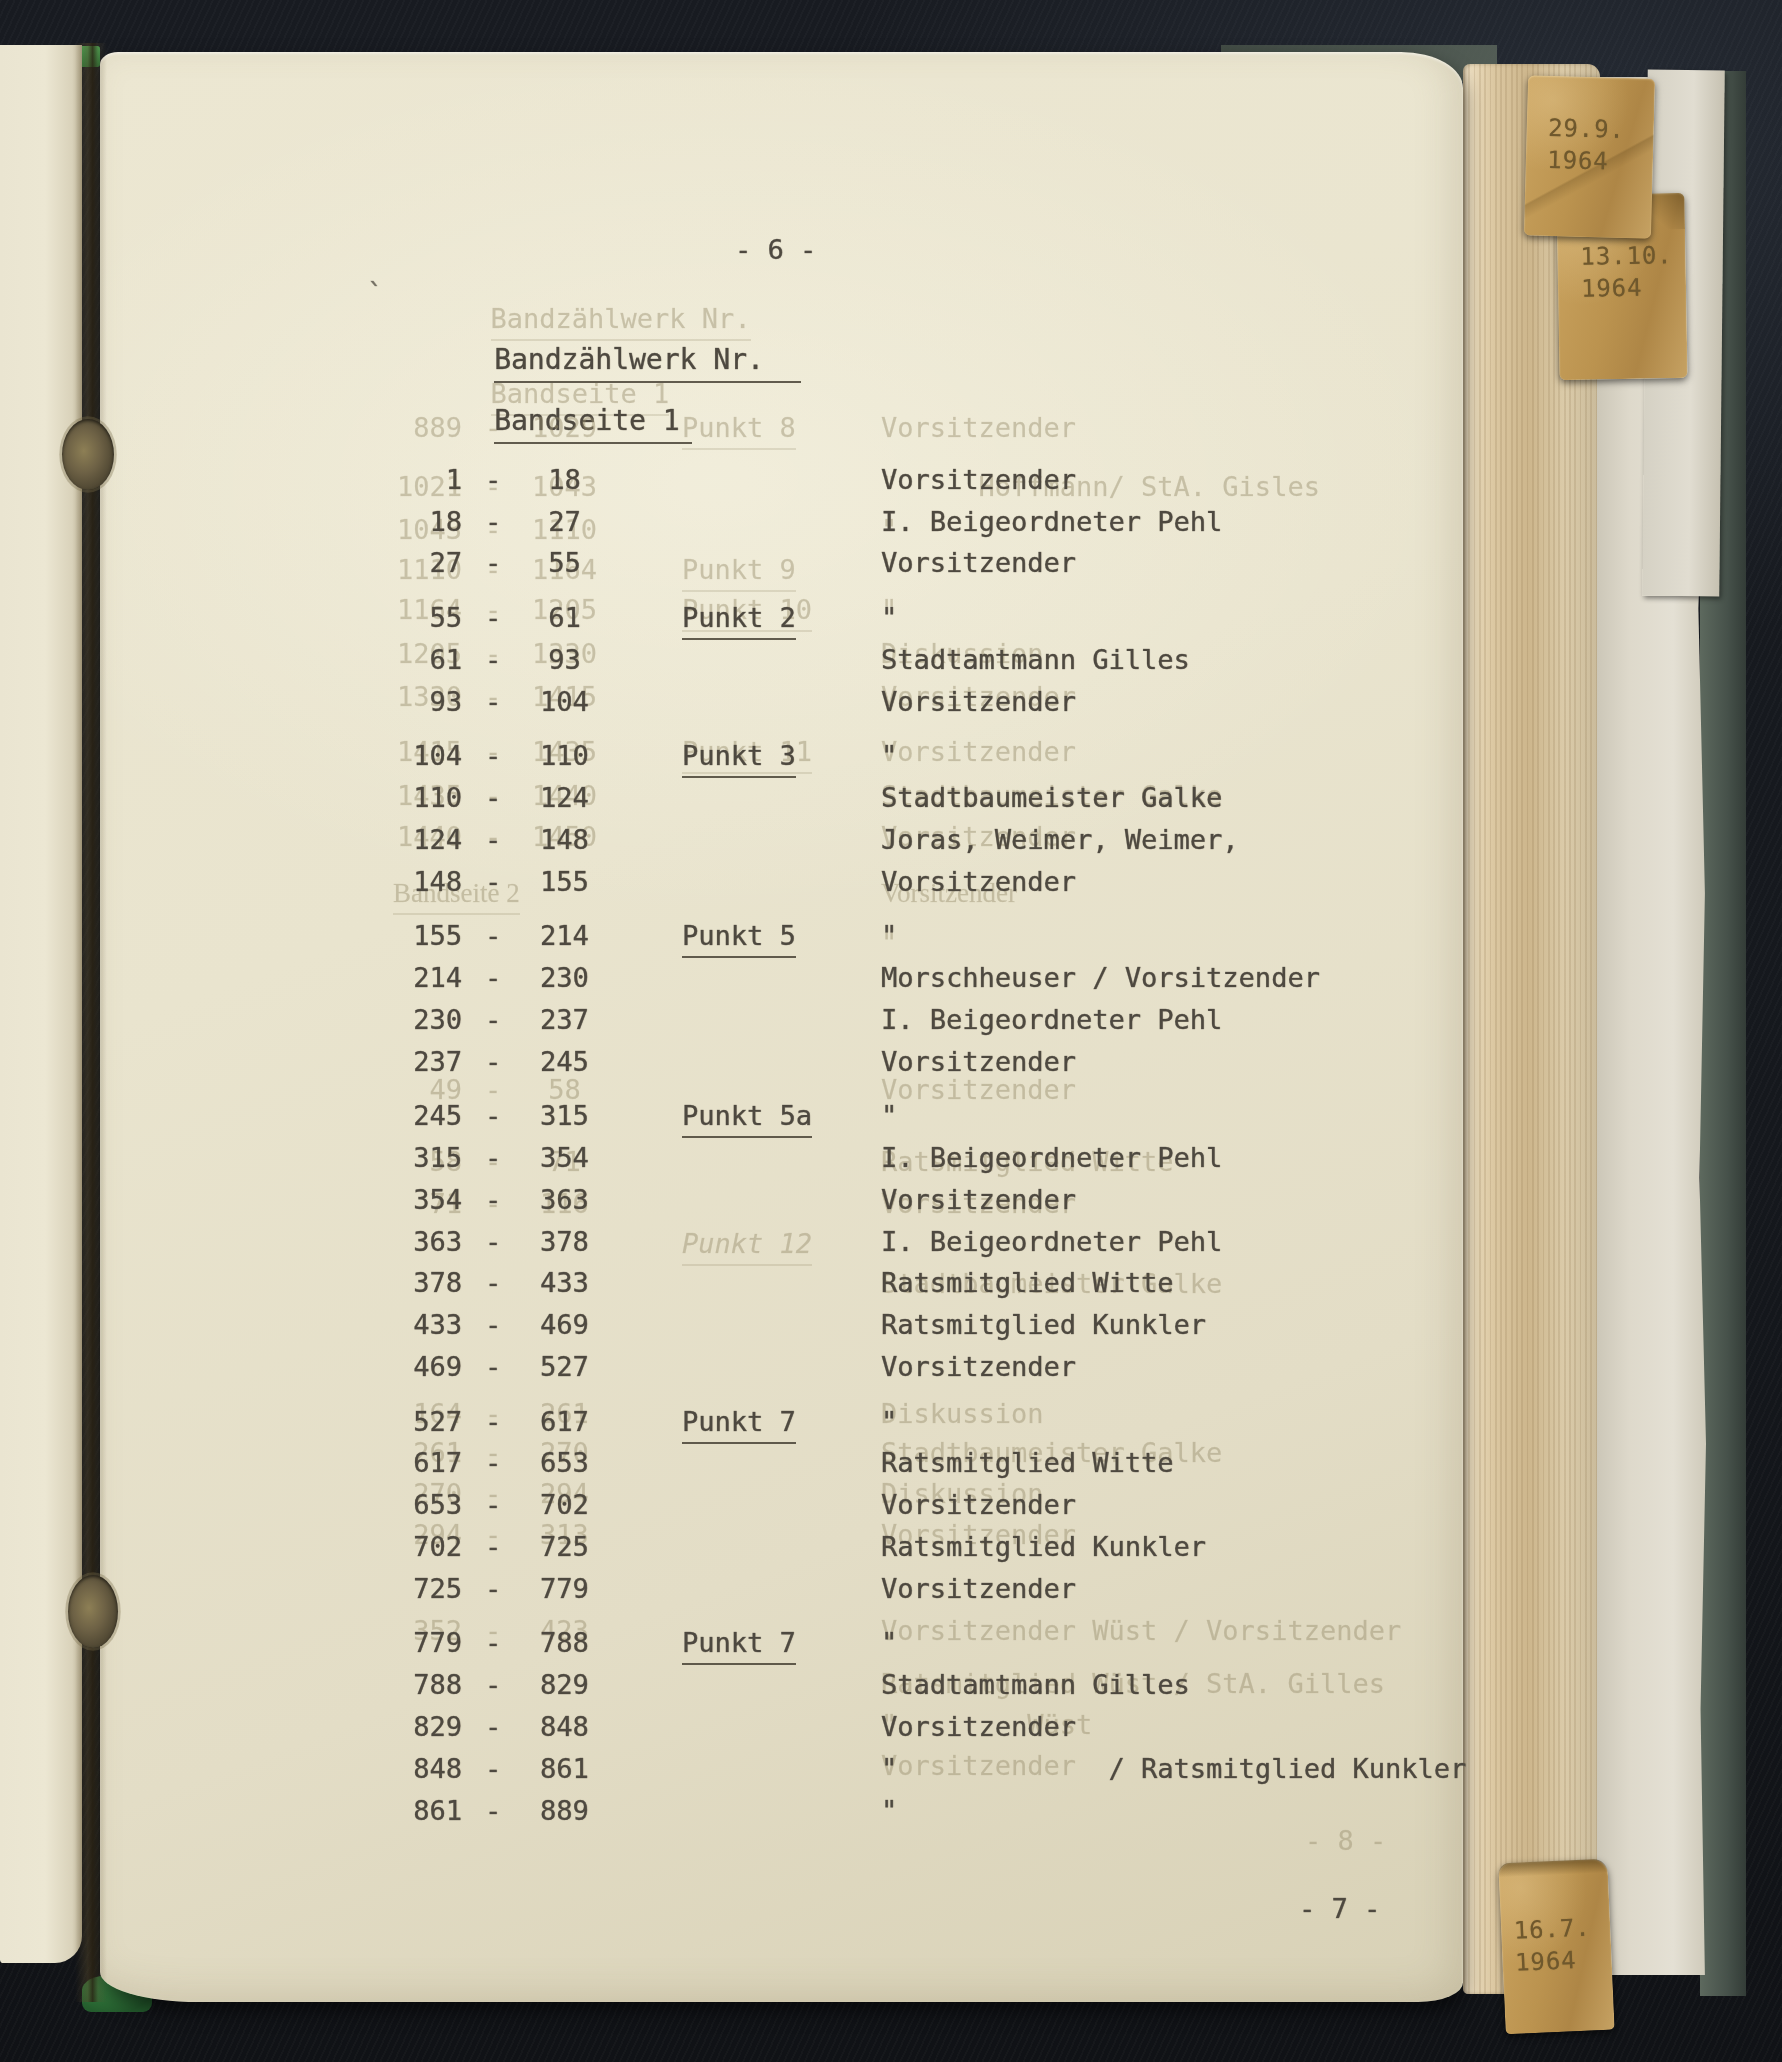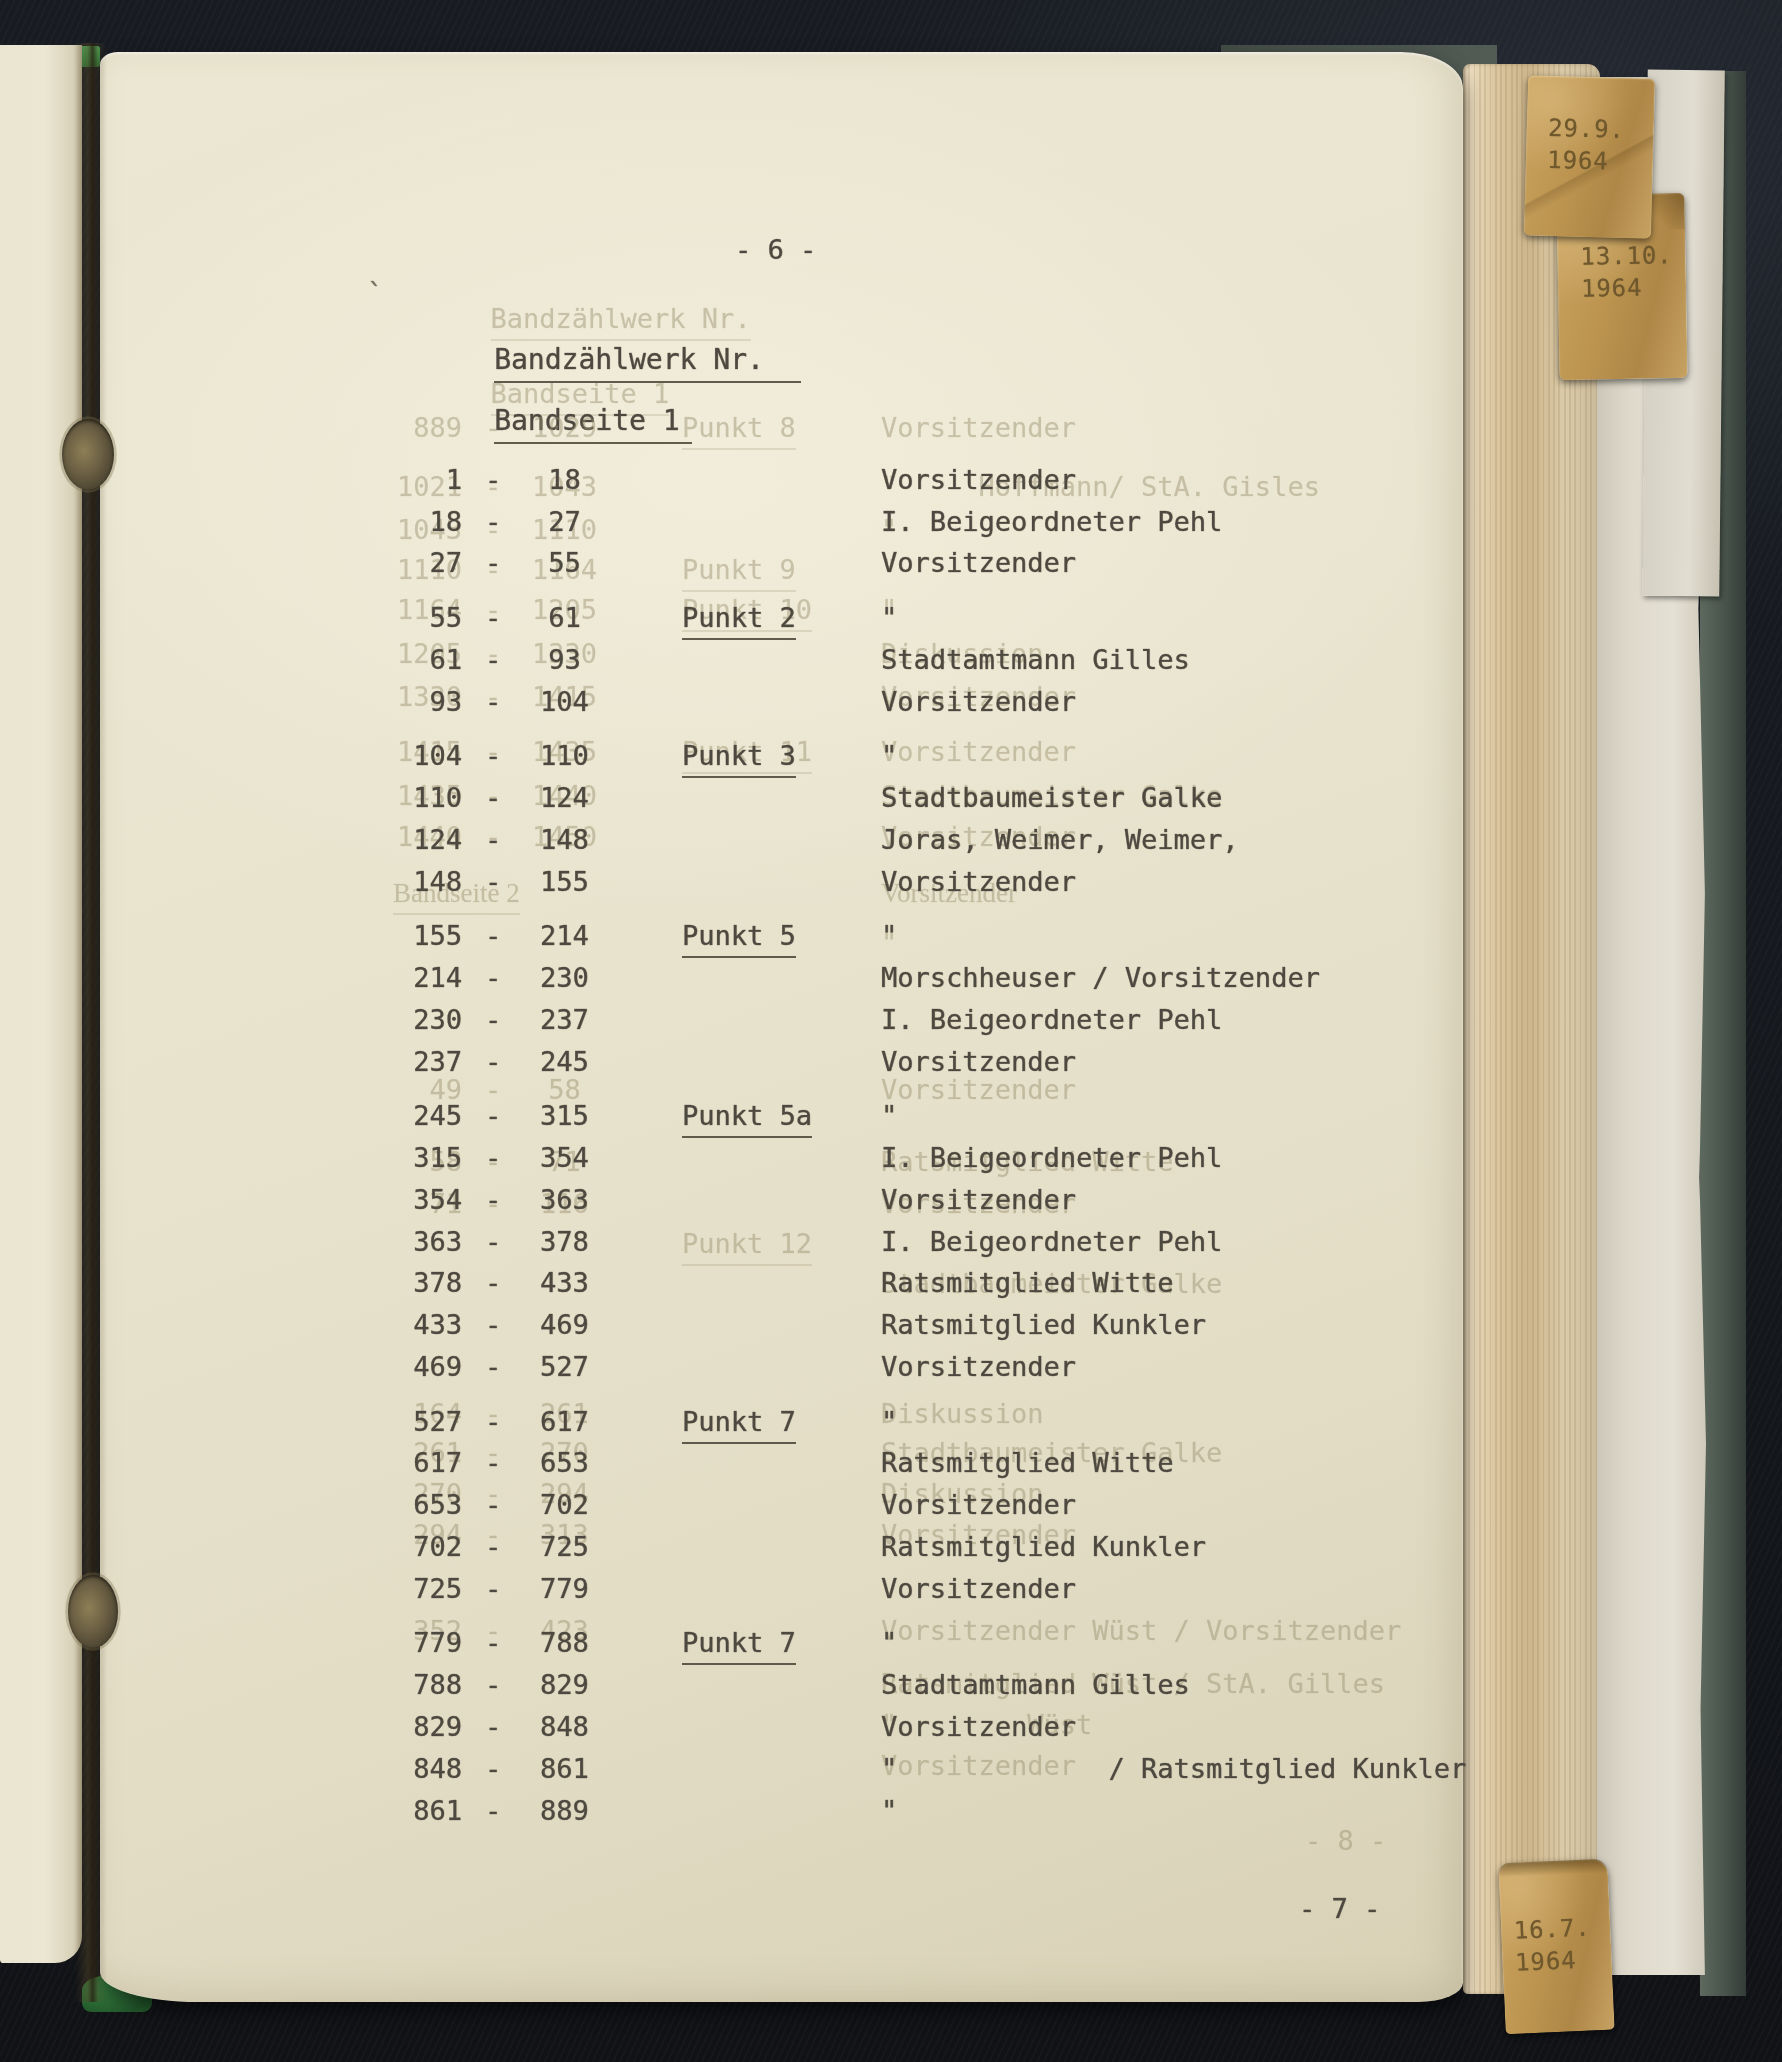--- a/index.html
+++ b/index.html
@@ -125,21 +125,21 @@
         <div class="row typed ghostly" style="top: 586px;"><span class="c-start">1205</span><span class="c-dash">-</span><span class="c-end">1330</span><span class="c-name">Diskussion</span></div>
         <div class="row typed ghostly" style="top: 629px;"><span class="c-start">1330</span><span class="c-dash">-</span><span class="c-end">1415</span><span class="c-name">Vorsitzender</span></div>
         <div class="row typed ghostly" style="top: 684px;"><span class="c-start">1415</span><span class="c-dash">-</span><span class="c-end">1435</span><span class="c-punkt"><span class="uline">Punkt 11</span></span><span class="c-name">Vorsitzender</span></div>
         <div class="row typed ghostly" style="top: 728px;"><span class="c-start">1435</span><span class="c-dash">-</span><span class="c-end">1440</span><span class="c-name">Stadtbaumeister Galke</span></div>
         <div class="row typed ghostly" style="top: 769px;"><span class="c-start">1440</span><span class="c-dash">-</span><span class="c-end">1450</span><span class="c-name">Vorsitzender</span></div>
         <div class="row typed ghostly" style="top: 825px; font-family: Liberation Serif, serif;"><span class="c-ghead"><span class="uline">Bandseite 2</span></span><span class="c-name">Vorsitzender</span></div>
         <div class="row typed ghostly" style="top: 875px;"><span class="c-name">"</span></div>
         <div class="row typed ghostly" style="top: 1022px;"><span class="c-start">49</span><span class="c-dash">-</span><span class="c-end">58</span><span class="c-name">Vorsitzender</span></div>
         <div class="row typed ghostly" style="top: 1094px;"><span class="c-start">58</span><span class="c-dash">-</span><span class="c-end">71</span><span class="c-name">Ratsmitglied Witte</span></div>
         <div class="row typed ghostly" style="top: 1136px;"><span class="c-start">71</span><span class="c-dash">-</span><span class="c-end">116</span><span class="c-name">Vorsitzender</span></div>
-        <div class="row typed ghostly" style="top: 1176px;"><span class="c-punkt"><span class="uline">Punkt 12</span></span></div>
+        <div class="row typed ghostly" style="top: 1176px; font-style: italic;"><span class="c-punkt"><span class="uline">Punkt 12</span></span></div>
         <div class="row typed ghostly" style="top: 1216px;"><span class="c-name">Stadtbaumeister Galke</span></div>
         <div class="row typed ghostly" style="top: 1346px;"><span class="c-start">164</span><span class="c-dash">-</span><span class="c-end">261</span><span class="c-name">Diskussion</span></div>
         <div class="row typed ghostly" style="top: 1385px;"><span class="c-start">261</span><span class="c-dash">-</span><span class="c-end">270</span><span class="c-name">Stadtbaumeister Galke</span></div>
         <div class="row typed ghostly" style="top: 1426px;"><span class="c-start">270</span><span class="c-dash">-</span><span class="c-end">294</span><span class="c-name">Diskussion</span></div>
         <div class="row typed ghostly" style="top: 1467px;"><span class="c-start">294</span><span class="c-dash">-</span><span class="c-end">313</span><span class="c-name">Vorsitzender</span></div>
         <div class="row typed ghostly" style="top: 1563px;"><span class="c-start">352</span><span class="c-dash">-</span><span class="c-end">423</span><span class="c-name">Vorsitzender Wüst / Vorsitzender</span></div>
         <div class="row typed ghostly" style="top: 1616px;"><span class="c-name">Ratsmitglied Wüst / StA. Gilles</span></div>
         <div class="row typed ghostly" style="top: 1657px;"><span class="c-name">"        Wüst</span></div>
         <div class="row typed ghostly" style="top: 1698px;"><span class="c-name">Vorsitzender</span></div>
       </div>

